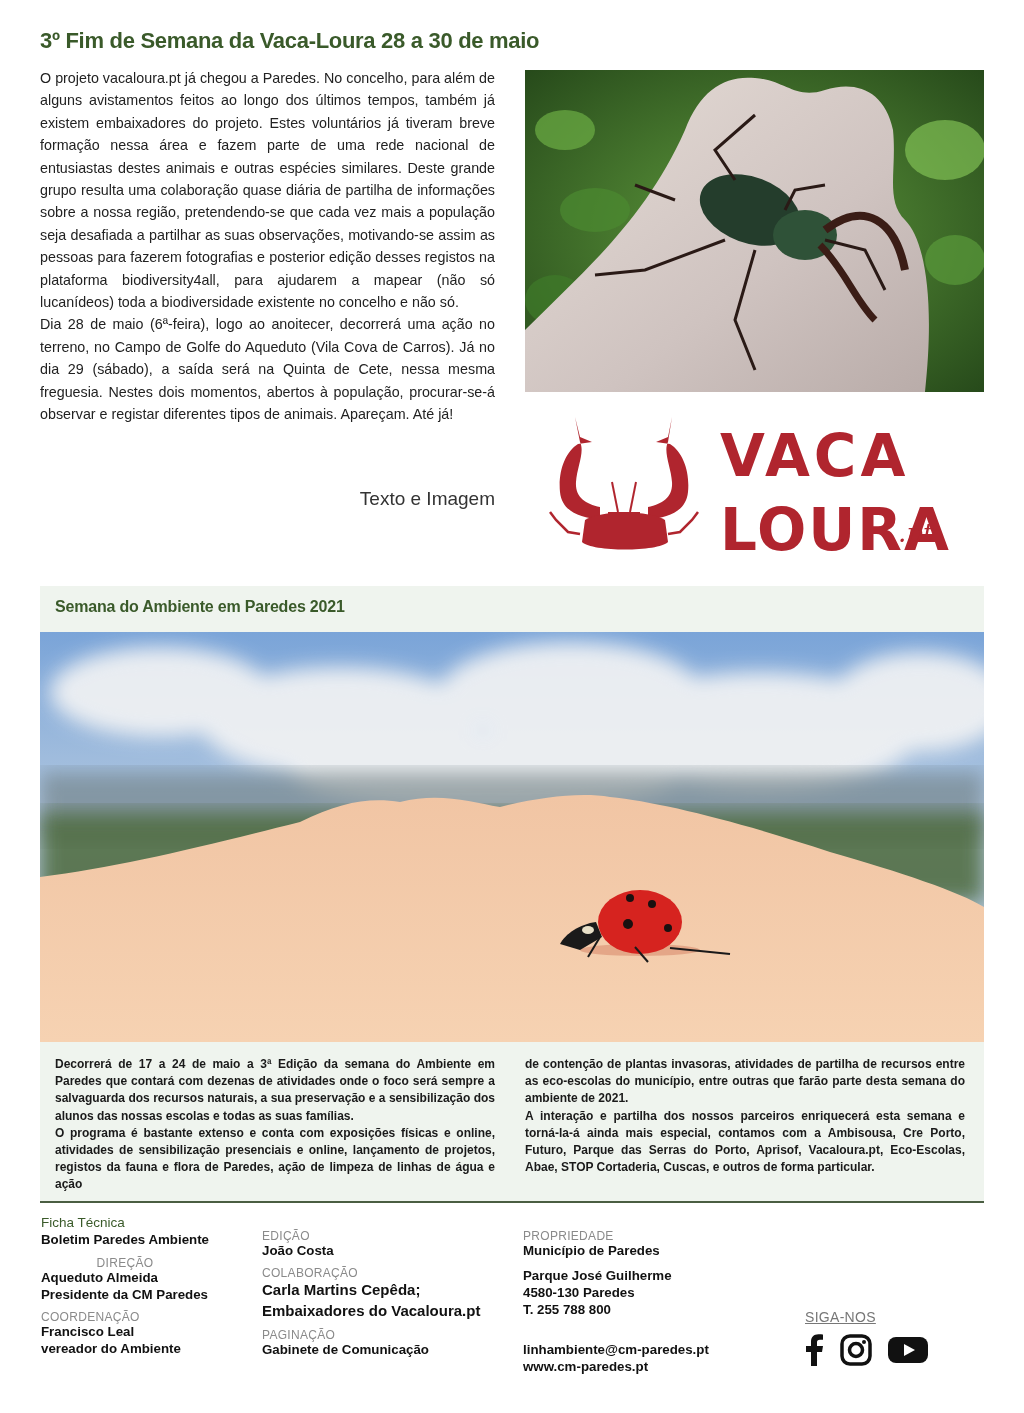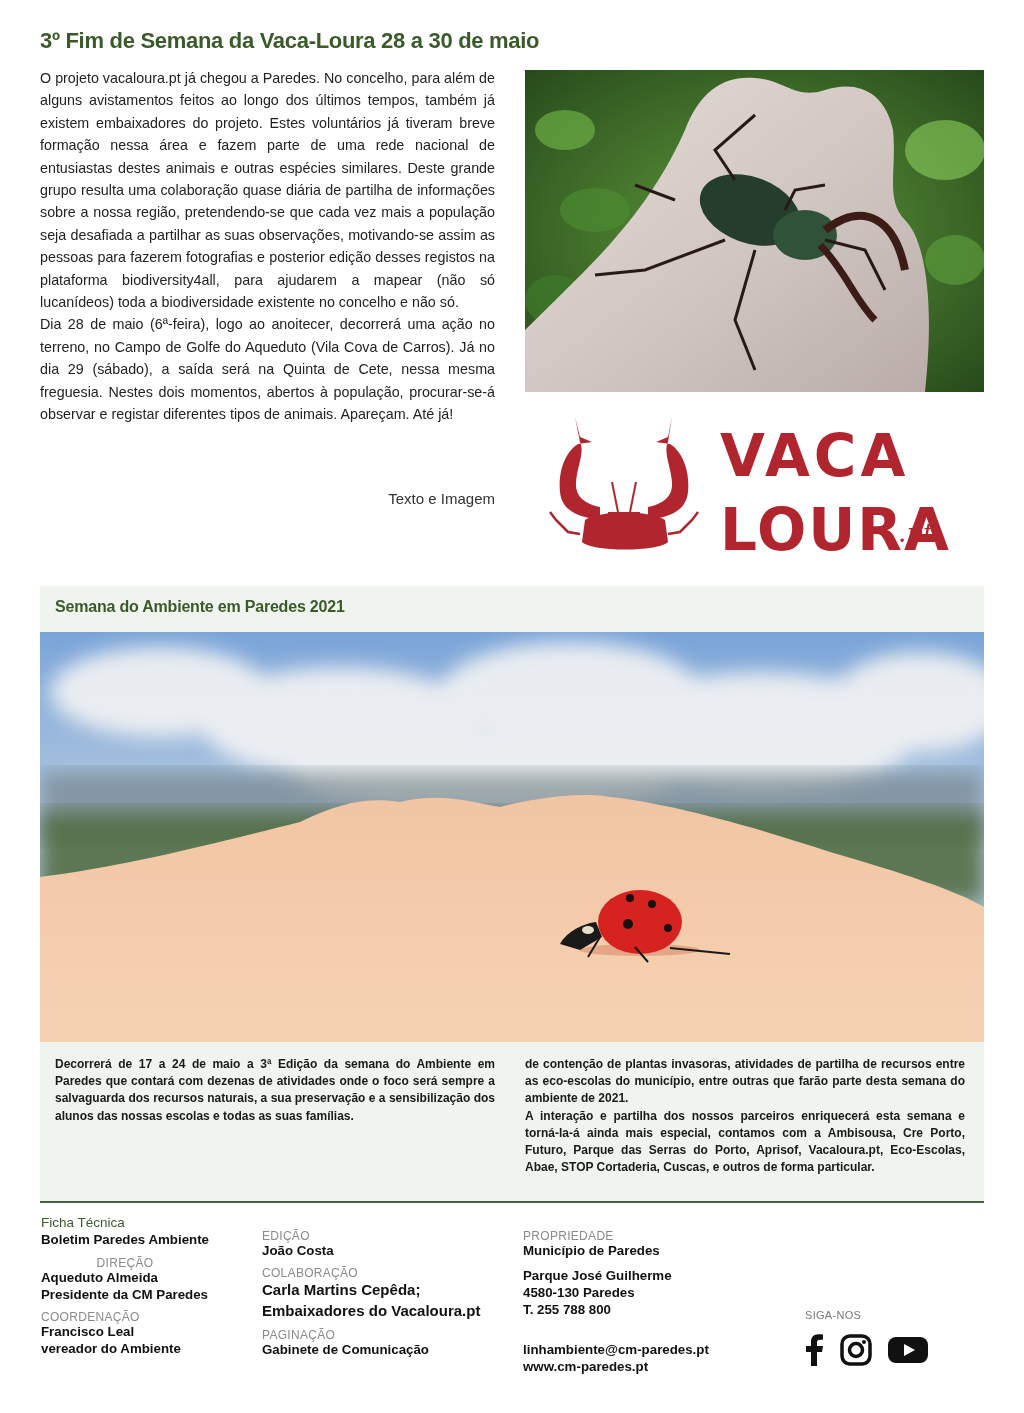--- a/index.html
+++ b/index.html
@@ -4,21 +4,21 @@
 <style>
   * { box-sizing: border-box; margin: 0; padding: 0; }
   html, body { width: 1024px; height: 1413px; background: #ffffff; overflow: hidden; }
   body { font-family: "Liberation Sans", "DejaVu Sans", sans-serif; color: #1a1a1a; position: relative; }
 
   .title { position: absolute; left: 40px; top: 28px; font-size: 22px; font-weight: bold; color: #3a5a2a; letter-spacing: -0.3px; }
 
   .article { position: absolute; left: 40px; top: 67px; width: 455px; font-size: 14.3px; line-height: 22.4px; color: #222; text-align: justify; }
   .article p { margin: 0; }
   .credit { position: absolute; left: 40px; top: 489px; width: 455px; text-align: right; }
-  .credit .lbl { font-size: 15px; color: #333; line-height: 20px; }
+  .credit .lbl { font-size: 19px; color: #333; line-height: 20px; }
   .credit .who { font-size: 14.5px; font-weight: bold; color: #111; line-height: 22px; }
 
   .photo-beetle { position: absolute; left: 525px; top: 70px; width: 459px; height: 322px; overflow: hidden; background: #3e6a2c; }
 
   .logo { position: absolute; left: 540px; top: 412px; width: 420px; height: 150px; }
 
   .section-box { position: absolute; left: 40px; top: 586px; width: 944px; height: 616px; background: #eff4ee; }
   .section-title { position: absolute; left: 55px; top: 598px; font-size: 16px; font-weight: bold; color: #3a5a2a; letter-spacing: -0.2px; }
   .photo-ladybug { position: absolute; left: 40px; top: 632px; width: 944px; height: 410px; overflow: hidden; }
 
@@ -28,21 +28,21 @@
   .col-right { left: 525px; }
 
   .divider { position: absolute; left: 40px; top: 1201px; width: 944px; height: 2px; background: #4a5e42; }
 
   .ficha { position: absolute; font-size: 13.3px; line-height: 17px; }
   .ficha .head { color: #3a5a2a; font-weight: normal; font-size: 13.5px; }
   .ficha .big { font-weight: bold; color: #111; }
   .ficha .cap { font-size: 12px; color: #8a8a8a; letter-spacing: 0.3px; line-height: 11px; text-transform: uppercase; }
   .ficha .bigger { font-weight: bold; color: #111; font-size: 15px; line-height: 21px; }
 
-  .social-label { position: absolute; left: 805px; top: 1309px; font-size: 11px; color: #777; letter-spacing: 0.3px; }
+  .social-label { position: absolute; left: 805px; top: 1309px; font-size: 14px; color: #777; letter-spacing: 0.3px; text-decoration: underline; }
   .social { position: absolute; top: 1334px; height: 32px; }
 </style>
 </head>
 <body>
 
 <h1 class="title">3º Fim de Semana da Vaca-Loura 28 a 30 de maio</h1>
 
 <div class="article">
   <p>O projeto vacaloura.pt já chegou a Paredes. No concelho, para além de alguns avistamentos feitos ao longo dos últimos tempos, também já existem embaixadores do projeto. Estes voluntários já tiveram breve formação nessa área e fazem parte de uma rede nacional de entusiastas destes animais e outras espécies similares. Deste grande grupo resulta uma colaboração quase diária de partilha de informações sobre a nossa região, pretendendo-se que cada vez mais a população seja desafiada a partilhar as suas observações, motivando-se assim as pessoas para fazerem fotografias e posterior edição desses registos na plataforma biodiversity4all, para ajudarem a mapear (não só lucanídeos) toda a biodiversidade existente no concelho e não só.</p>
   <p>Dia 28 de maio (6ª-feira), logo ao anoitecer, decorrerá uma ação no terreno, no Campo de Golfe do Aqueduto (Vila Cova de Carros). Já no dia 29 (sábado), a saída será na Quinta de Cete, nessa mesma freguesia. Nestes dois momentos, abertos à população, procurar-se-á observar e registar diferentes tipos de animais. Apareçam. Até já!</p>
@@ -146,20 +146,21 @@
     <g stroke="#1a1a1a" stroke-width="2" fill="none">
       <path d="M560 305 L548 325"></path>
         <path d="M595 315 L608 330"></path>
         <path d="M630 316 L690 322"></path>
     </g>
   </svg>
 </div>
 
 <div class="col col-left">
   <p>Decorrerá de 17 a 24 de maio a 3ª Edição da semana do Ambiente em Paredes que contará com dezenas de atividades onde o foco será sempre a salvaguarda dos recursos naturais, a sua preservação e a sensibilização dos alunos das nossas escolas e todas as suas famílias.</p>
+  <p>O programa é bastante extenso e conta com exposições físicas e online, atividades de sensibilização presenciais e online, lançamento de projetos, registos da fauna e flora de Paredes, ação de limpeza de linhas de água e ação</p>
 </div>
 <div class="col col-right">
   <p>de contenção de plantas invasoras, atividades de partilha de recursos entre as eco-escolas do município, entre outras que farão parte desta semana do ambiente de 2021.</p>
   <p>A interação e partilha dos nossos parceiros enriquecerá esta semana e torná-la-á ainda mais especial, contamos com a Ambisousa, Cre Porto, Futuro, Parque das Serras do Porto, Aprisof, Vacaloura.pt, Eco-Escolas, Abae, STOP Cortaderia, Cuscas, e outros de forma particular.</p>
 </div>
 
 <div class="divider"></div>
 
 <div class="ficha" style="left:41px; top:1214px;">
   <div class="head">Ficha Técnica</div>

